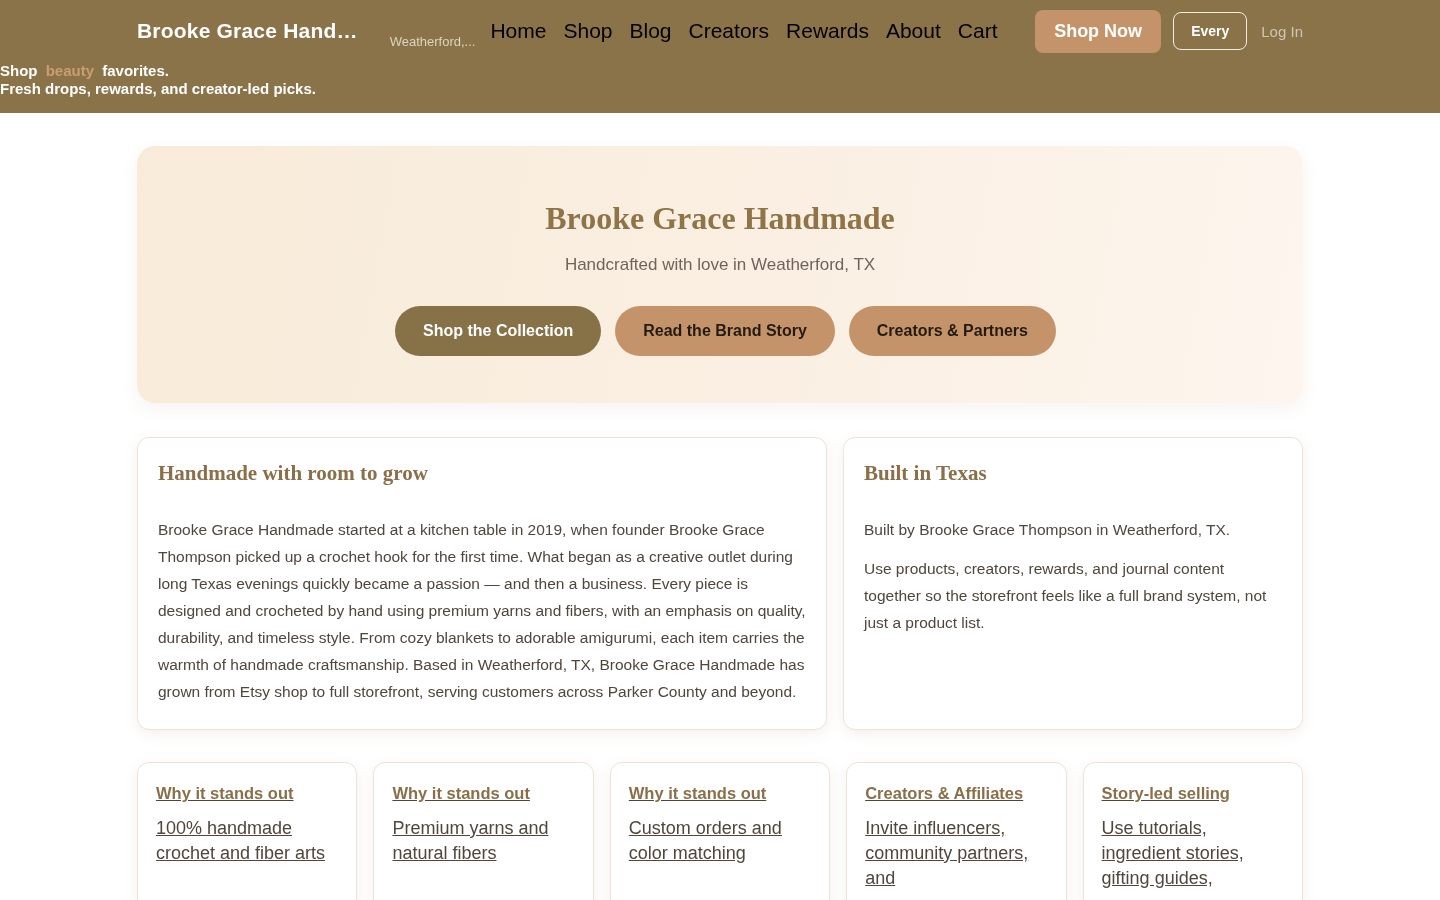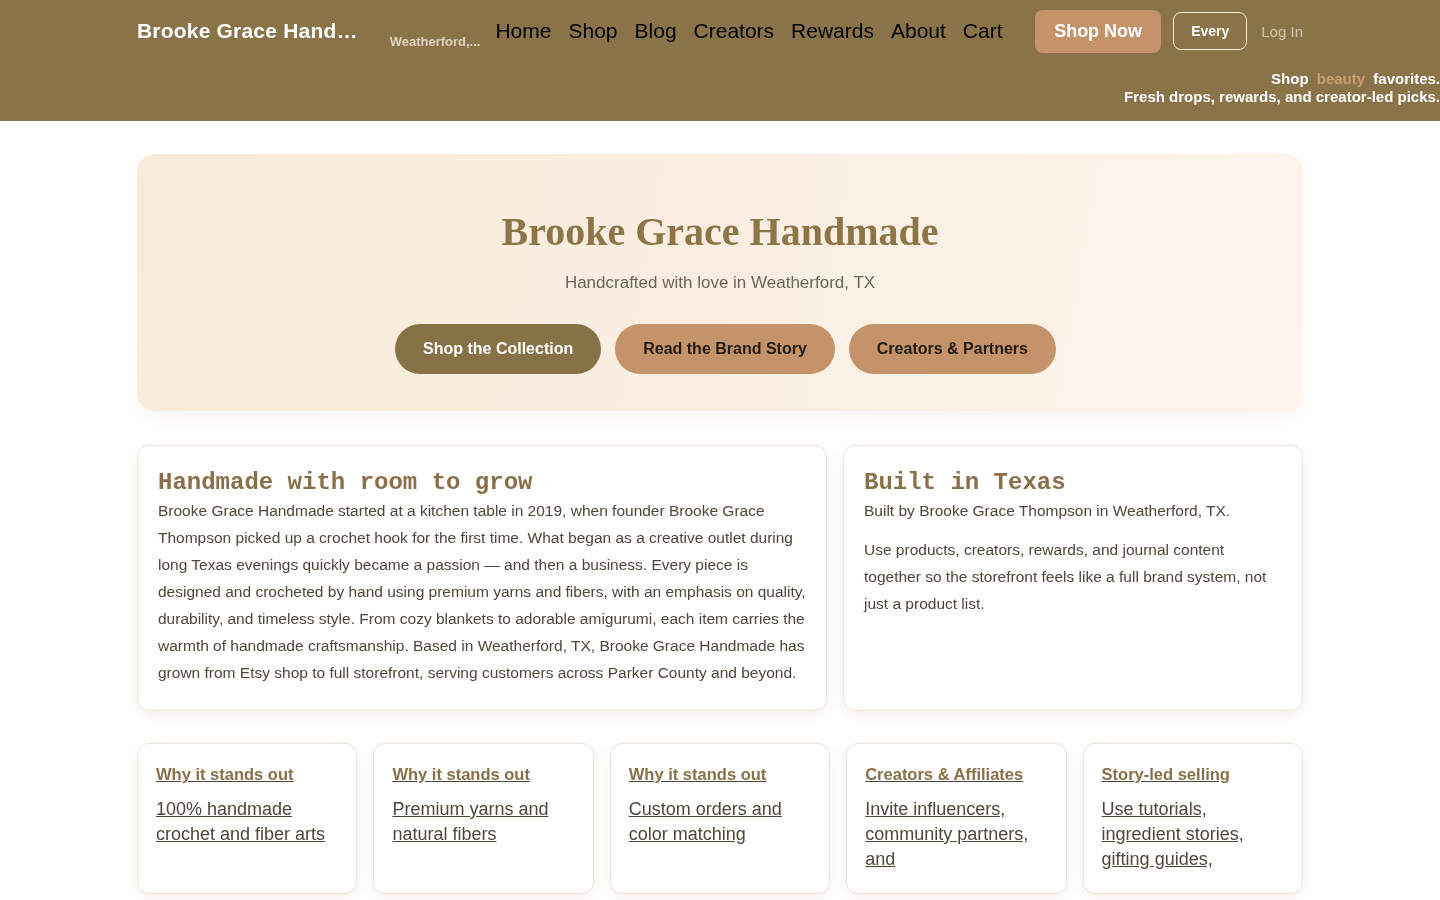--- a/index.html
+++ b/index.html
@@ -27,21 +27,21 @@
     font-weight: bold;
     letter-spacing: 0.2px;
     max-width: 255px;
     white-space: nowrap;
     overflow: hidden;
     cursor: pointer;
   }
   .nav-location {
     margin-left: 32px;
     font-size: 13px;
-    font-weight: bold;
+    font-weight: normal;
     color: #ddd3bf;
     white-space: nowrap;
     margin-top: 21px;
   }
   .nav-links {
     display: flex;
     gap: 17px;
     margin-left: 15px;
     align-items: center;
   }
@@ -76,41 +76,40 @@
     font-family: "Liberation Sans", sans-serif;
   }
   .login-link {
     margin-left: 14px;
     color: #cfc6b1;
     font-size: 15px;
     text-decoration: none;
     cursor: pointer;
   }
   .banner {
-    text-align: right;
+    text-align: left;
     font-size: 15px;
     font-weight: bold;
     color: #ffffff;
     line-height: 18px;
-    margin-top: 8px;
   }
   .banner .highlight { color: #c99e72; margin: 0 4px; }
 
   
   .hero {
     margin-top: 33px;
     height: 257px;
     border-radius: 18px;
     background: linear-gradient(100deg, #f8ebd9 0%, #faefe2 55%, #fdf5ee 100%);
     text-align: center;
     box-shadow: 0 6px 18px rgba(150, 120, 80, 0.08);
   }
   .hero-title {
     font-family: "Liberation Serif", serif;
-    font-size: 40px;
+    font-size: 32px;
     font-weight: bold;
     color: #8e7446;
     padding-top: 54px;
   }
   .hero-subtitle {
     margin-top: 18px;
     font-size: 17px;
     color: #6e645a;
   }
   .hero-actions {
@@ -140,25 +139,25 @@
     box-shadow: 0 4px 14px rgba(150, 120, 80, 0.10);
   }
   .two-col {
     margin-top: 34px;
     display: grid;
     grid-template-columns: 690px 460px;
     gap: 16px;
   }
   .two-col .card { padding: 23px 20px 24px; }
   .card h2 {
-    font-family: Liberation Mono, monospace;
-    font-size: 24px;
+    font-family: Liberation Serif, serif;
+    font-size: 21px;
     font-weight: bold;
     color: #8a6f48;
-    margin-bottom: 1px;
+    margin-bottom: 30px;
   }
   .card p {
     font-size: 15.5px;
     line-height: 27px;
     color: #4f463c;
   }
   .card p + p { margin-top: 12px; }
 
   .feature-row {
     margin-top: 32px;

